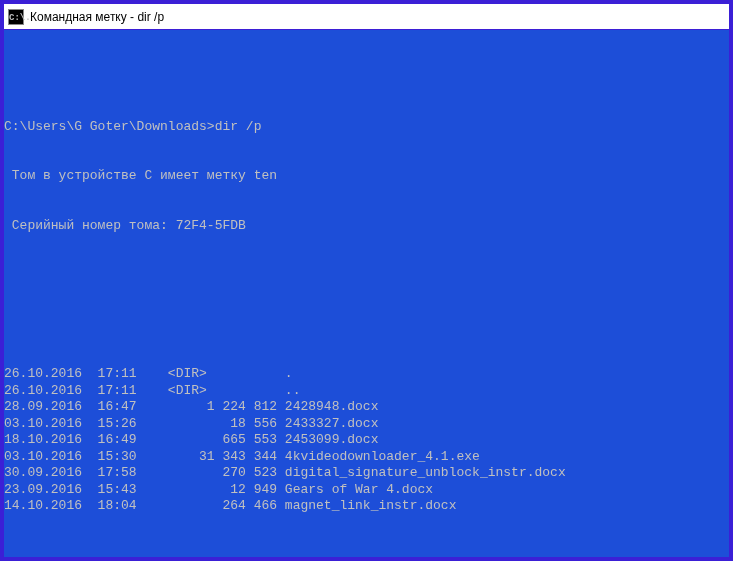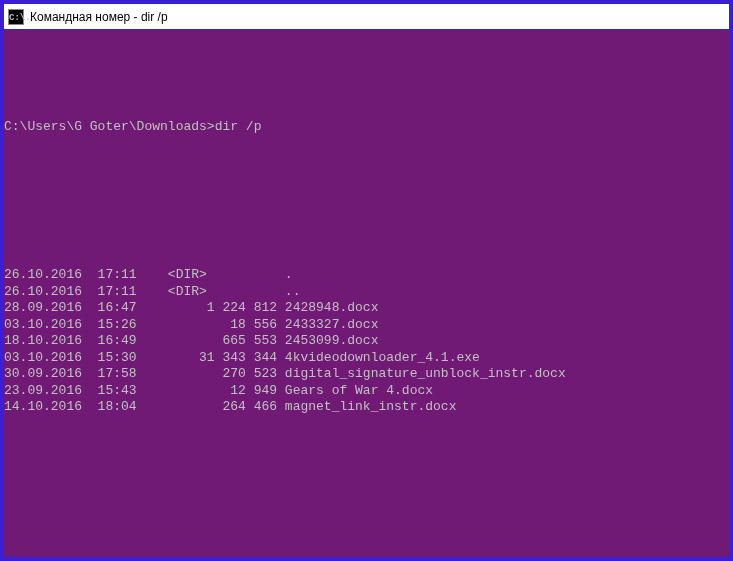--- a/index.html
+++ b/index.html
@@ -41,44 +41,46 @@
       font-weight: bold;
       border: 1px solid #888;
     }
     .title-text {
       font-family: "Segoe UI", Tahoma, sans-serif;
       font-size: 12px;
       color: #000;
     }
     .terminal {
       flex: 1;
-      background: #701a75;
+      background: #1d4ed8;
       color: #c0c0c0;
       font-size: 13px;
       line-height: 16.5px;
       padding: 6px 0 6px 0;
       overflow: hidden;
       white-space: pre;
     }
     .line {
       white-space: pre;
     }
     .prompt-line {
       white-space: pre;
     }
   </style>
 </head>
 <body>
 
 <div class="window">
   <div class="titlebar">
     <span class="app-icon">C:\.</span>
-    <span class="title-text">Командная номер - dir  /p</span>
+    <span class="title-text">Командная метку - dir  /p</span>
   </div>
   <div class="terminal">
     <div class="line"> </div>
     <div class="prompt-line"><span>C:\Users\G Goter\Downloads&gt;</span><span>dir /p</span></div>
+    <div class="line"> Том в устройстве C имеет метку ten</div>
+    <div class="line"> Серийный номер тома: 72F4-5FDB</div>
     <div class="line"> </div>
     <div class="line"> </div>
     <div id="entries-container"><div class="line">26.10.2016  17:11    &lt;DIR&gt;          .</div><div class="line">26.10.2016  17:11    &lt;DIR&gt;          ..</div><div class="line">28.09.2016  16:47         1 224 812 2428948.docx</div><div class="line">03.10.2016  15:26            18 556 2433327.docx</div><div class="line">18.10.2016  16:49           665 553 2453099.docx</div><div class="line">03.10.2016  15:30        31 343 344 4kvideodownloader_4.1.exe</div><div class="line">30.09.2016  17:58           270 523 digital_signature_unblock_instr.docx</div><div class="line">23.09.2016  15:43            12 949 Gears of War 4.docx</div><div class="line">14.10.2016  18:04           264 466 magnet_link_instr.docx</div></div>
     
   </div>
 </div>
 
 </body></html>

